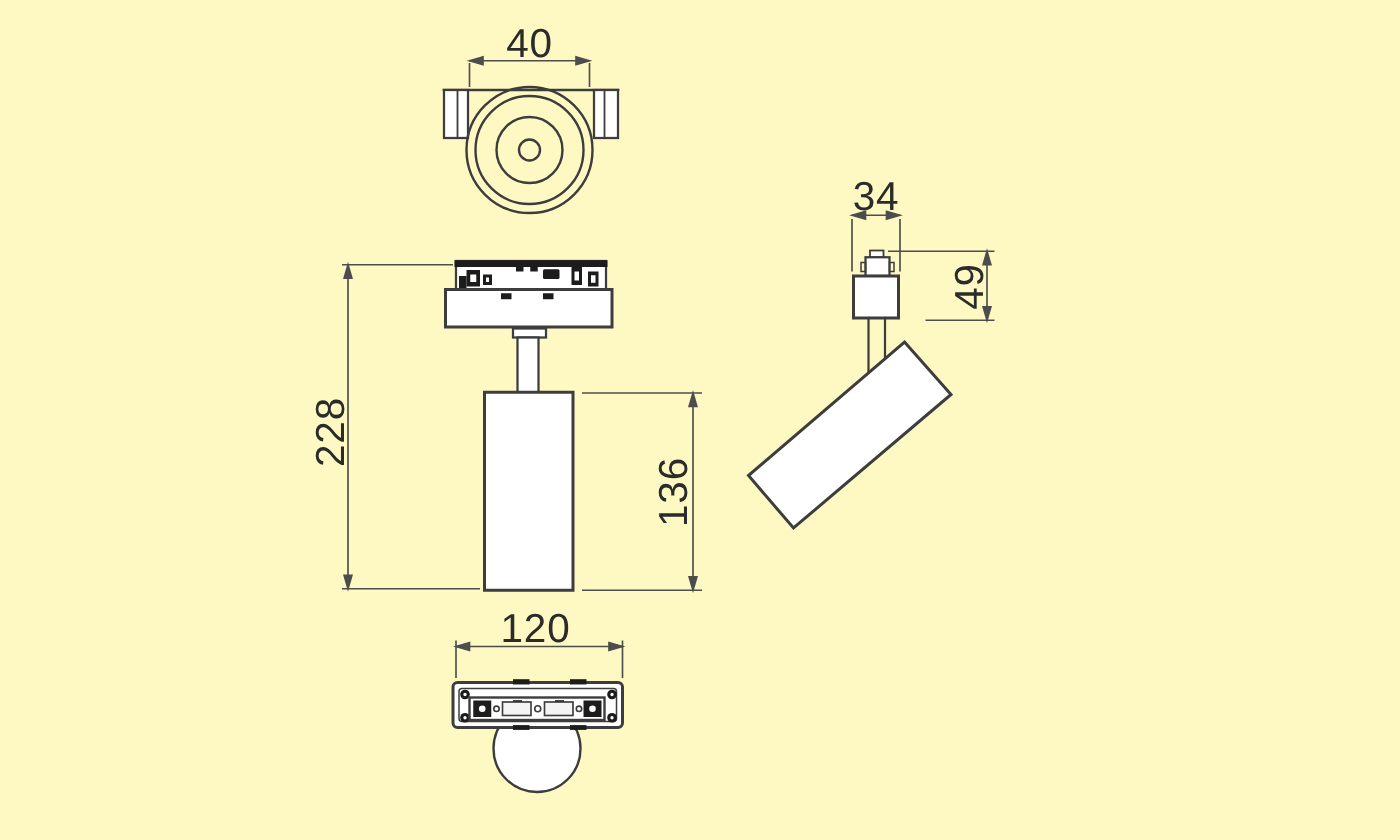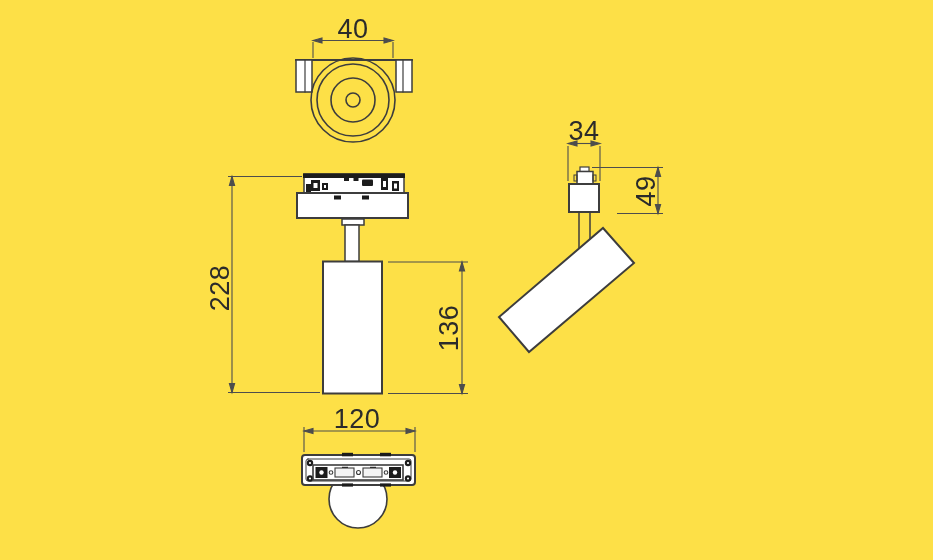--- a/index.html
+++ b/index.html
@@ -1,20 +1,20 @@
 <!DOCTYPE html>
 <html><head>
 <meta charset="utf-8">
 <style>
   html, body { margin: 0; padding: 0; background: #ffffff; }
   .stage {
     position: relative;
     width: 933px;
     height: 560px;
-    background: #fde047;
+    background: #fef9c3;
     overflow: hidden;
   }
   svg text {
     font-family: "Liberation Sans", sans-serif;
     font-size: 27px;
     letter-spacing: 0.5px;
   }
 </style>
 </head>
 <body>

